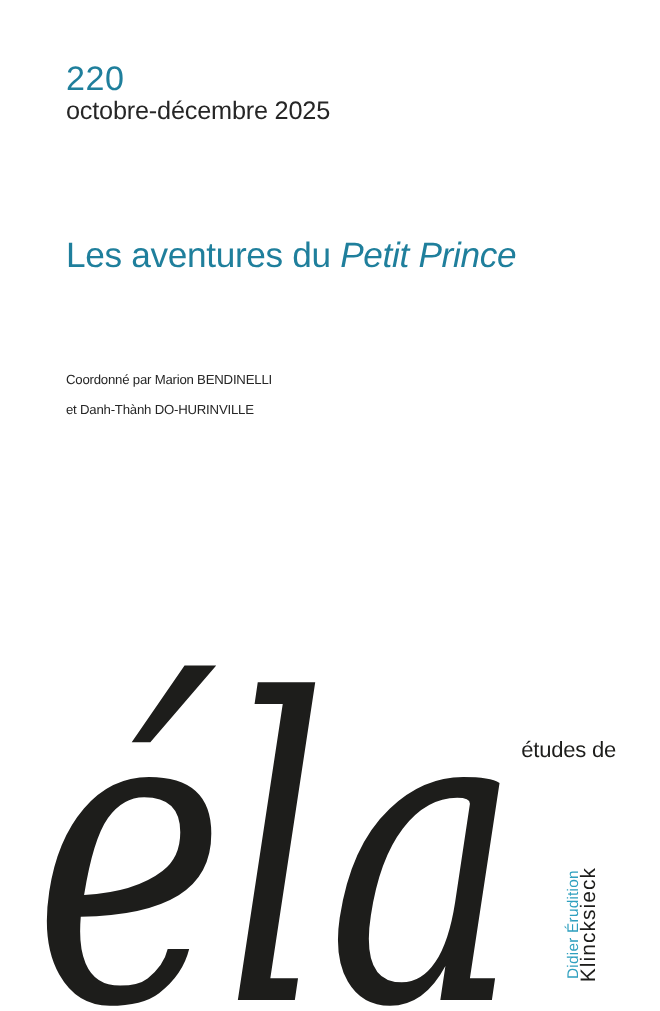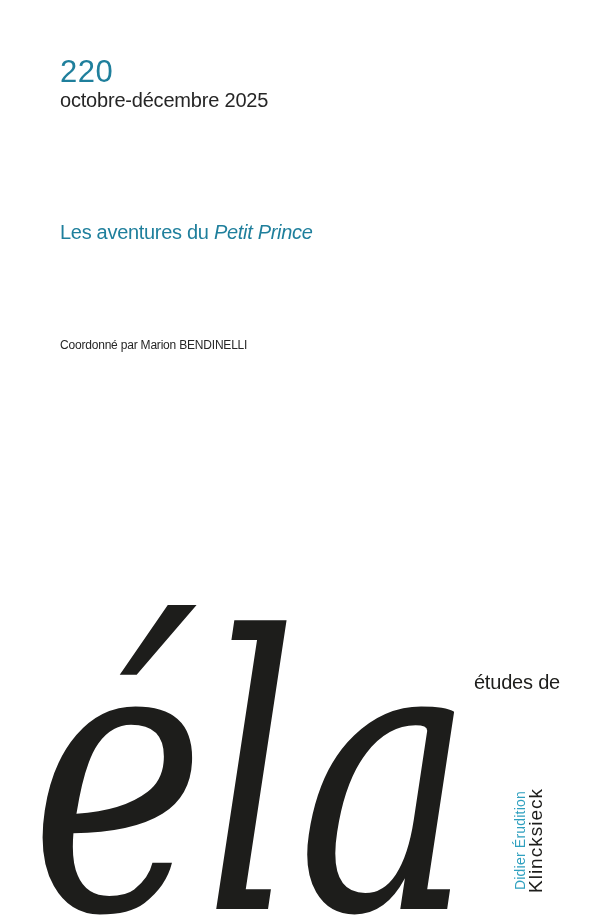--- a/index.html
+++ b/index.html
@@ -24,32 +24,32 @@
     top: 55px;
     font-size: 31px;
     line-height: 34px;
     color: var(--teal, #1f7f9c);
     letter-spacing: 0.5px;
   }
   .issue-date {
     position: absolute;
     left: 60px;
     top: 89px;
-    font-size: 20px;
+    font-size: 23px;
     line-height: 22px;
     color: #262626;
     letter-spacing: -0.2px;
   }
 
   
   .title {
     position: absolute;
     left: 60px;
     top: 213px;
-    font-size: 20px;
+    font-size: 32px;
     line-height: 38px;
     color: var(--teal, #1f7f9c);
     letter-spacing: -0.3px;
   }
   .title em {
     font-style: italic;
   }
 
   
   .editors {
@@ -124,20 +124,21 @@
   <div class="issue-number">220</div>
 
   <div class="issue-date">octobre-décembre 2025</div>
 
   <div class="title">
     <div><span>Les aventures du </span><em>Petit Prince</em></div>
   </div>
 
   <div class="editors">
     <div>Coordonné par Marion BENDINELLI</div>
+    <div>et Danh-Thành DO-HURINVILLE</div>
   </div>
 
   <div class="logo-ela">éla</div>
 
   <div class="journal-name">
     <div>études de</div>
   </div>
 
   <div class="rot publisher-imprint">Didier Érudition</div>
 

